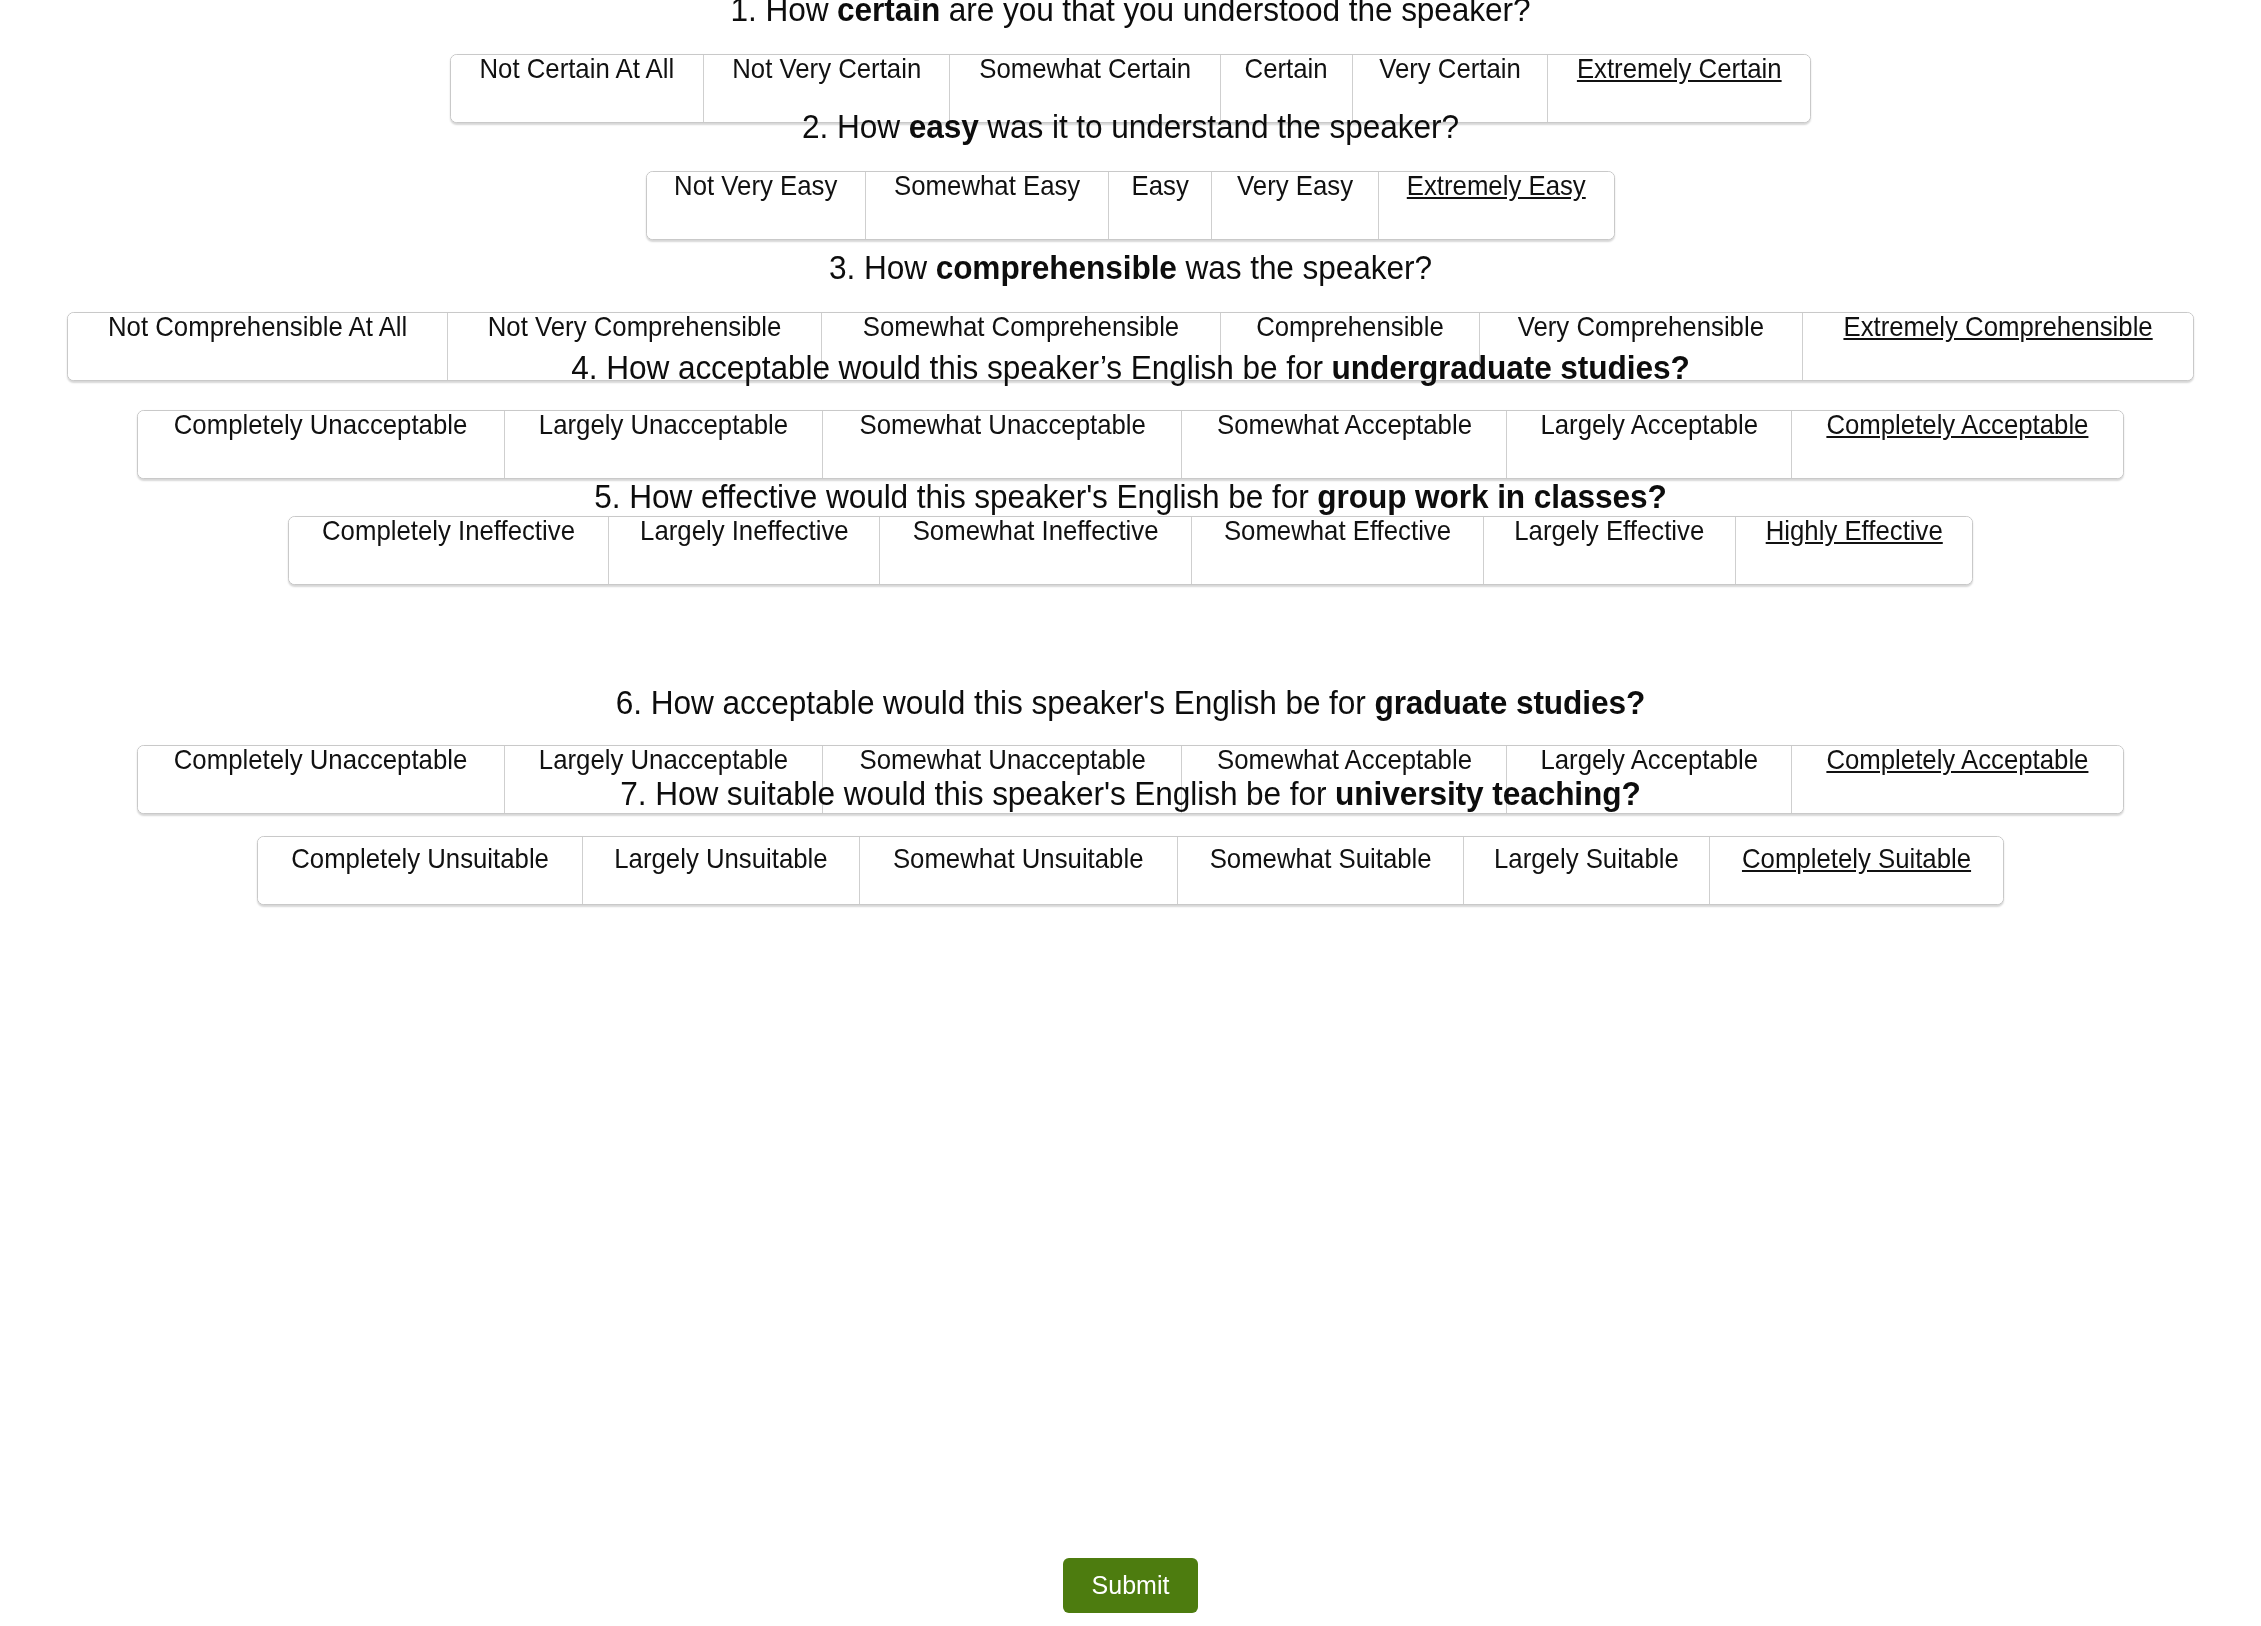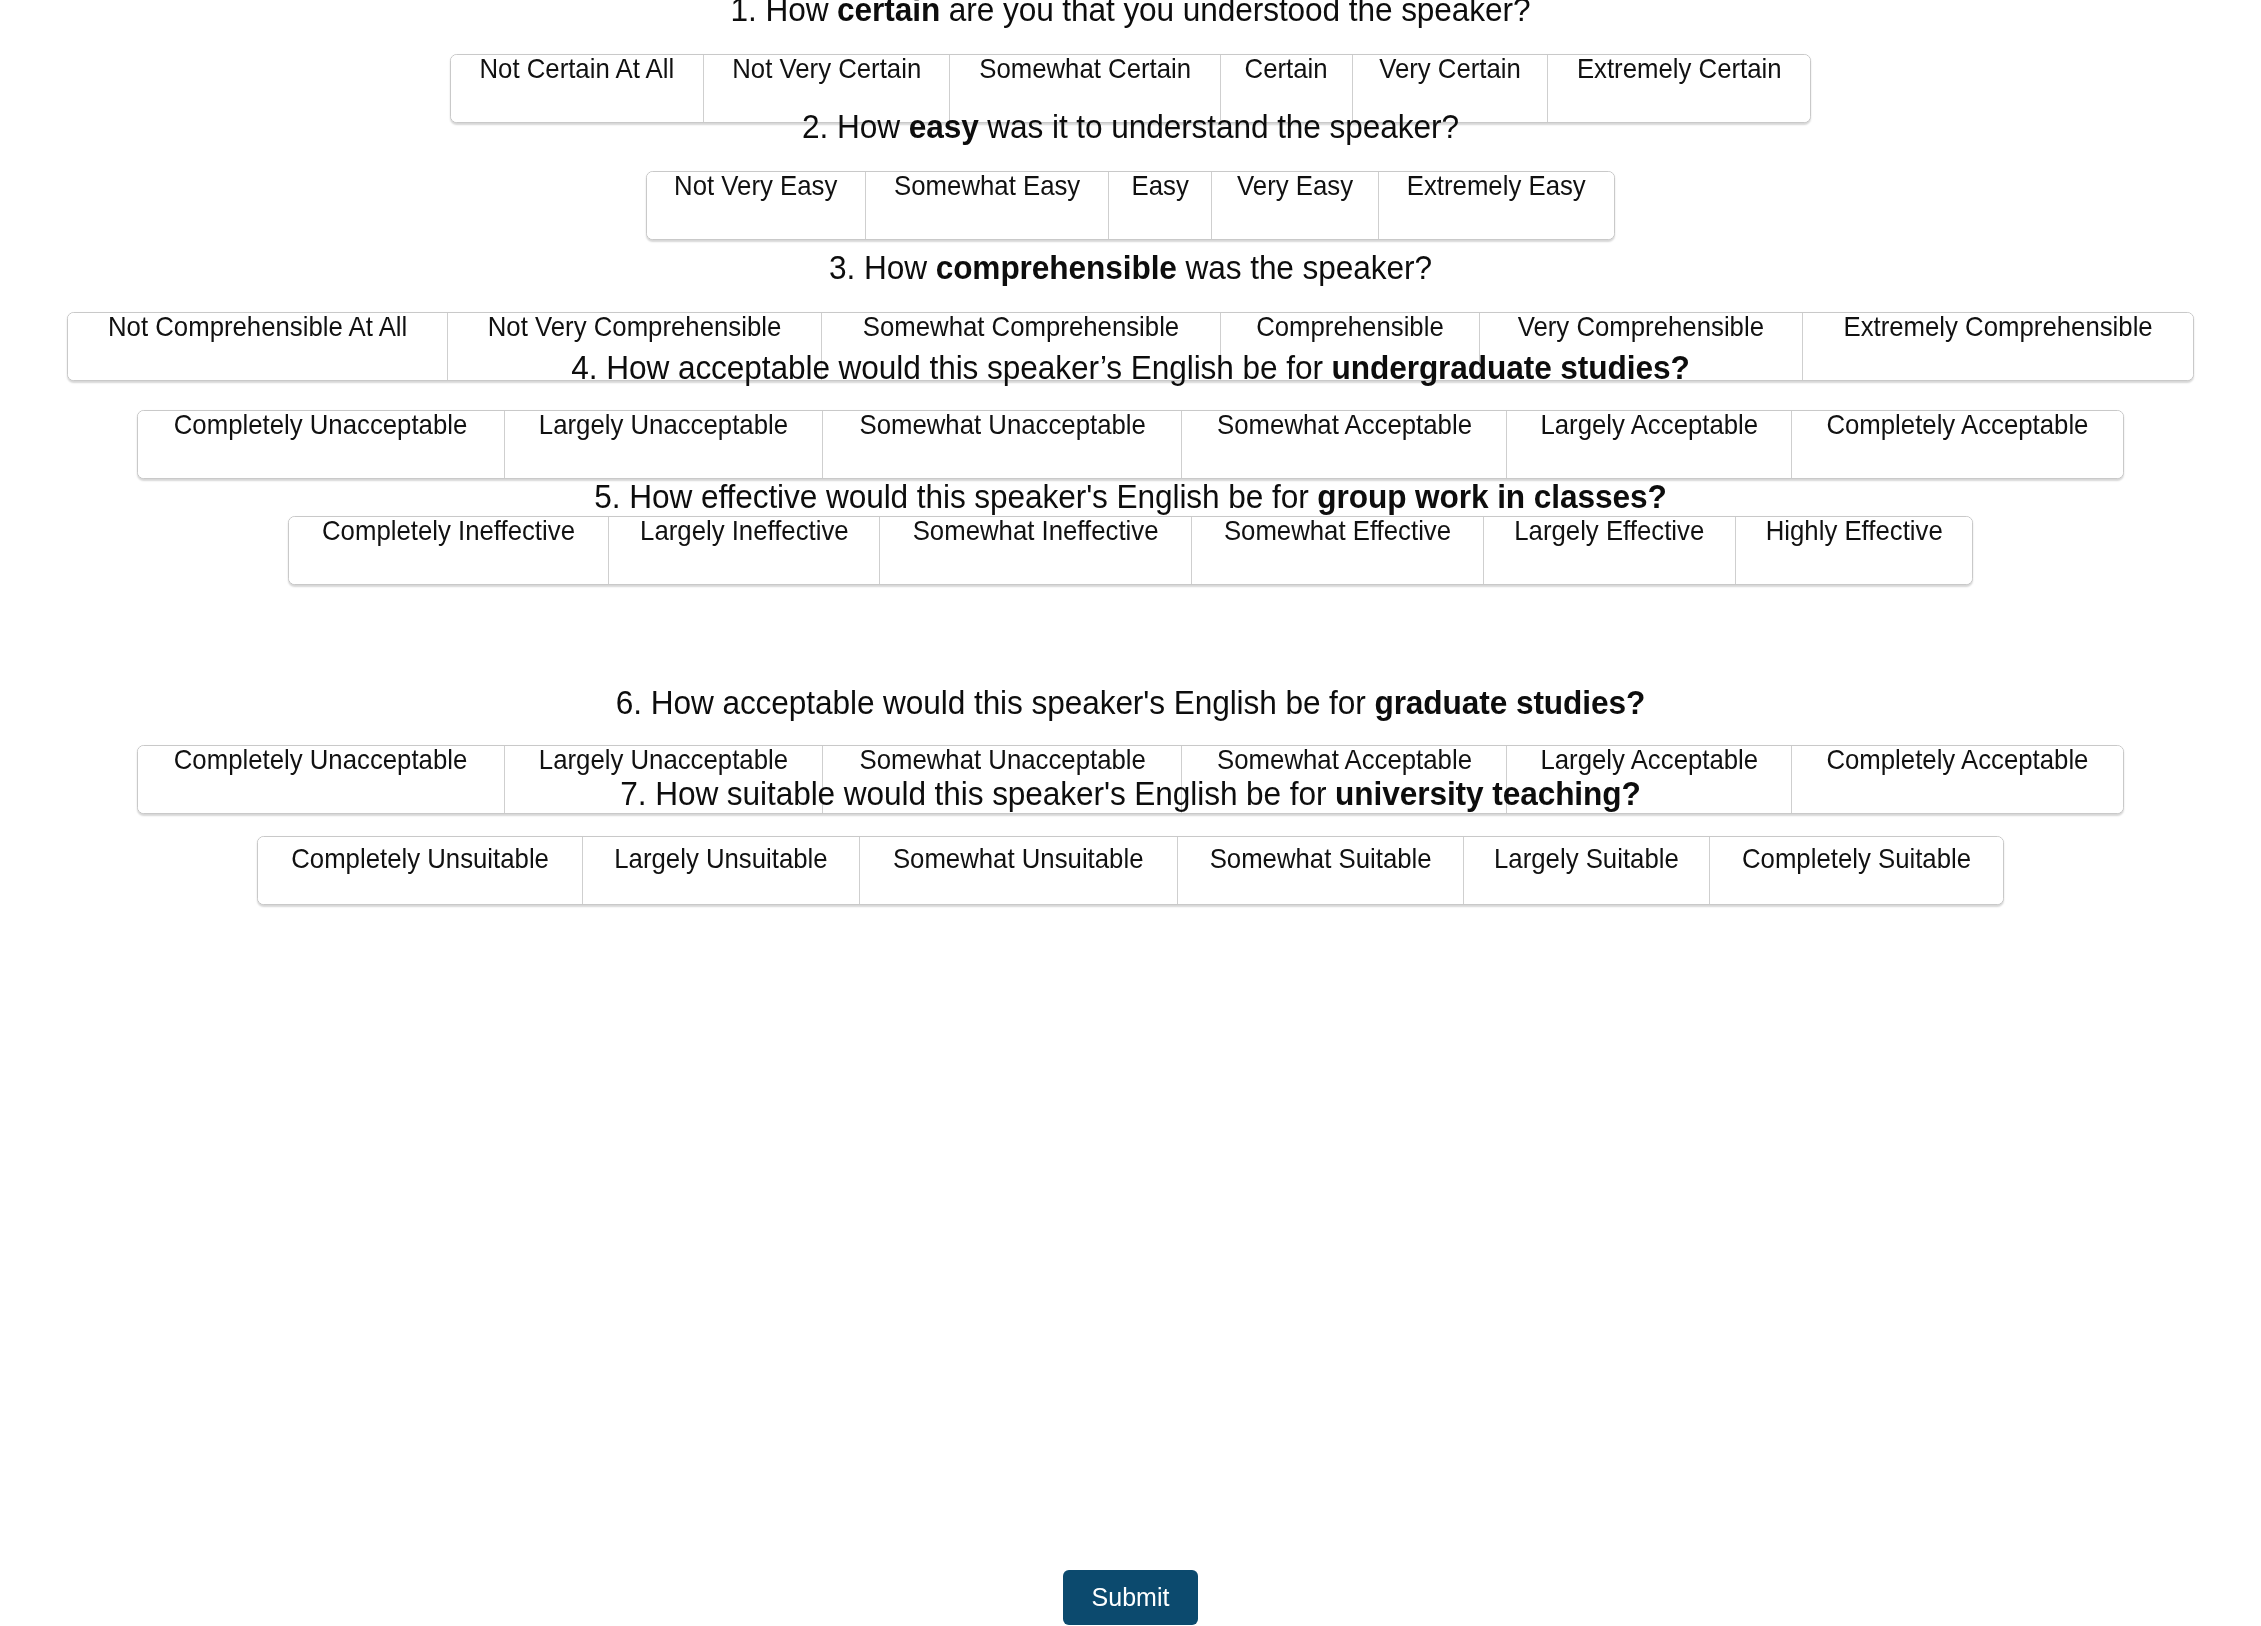--- a/index.html
+++ b/index.html
@@ -70,20 +70,21 @@
     cursor: pointer;
     box-sizing: border-box;
     transform-origin: center center;
   }
   .opt .opt-label {
     display: inline-block;
     transform: scaleX(0.92);
   }
   .opt:last-child {
     border-right: none;
+    text-decoration: underline;
   }
 
   
   #q1 { position: absolute; left: 0; top: -10px; }
   #q1 .btn-row { margin-top: 25px; }
 
   #q2 { position: absolute; left: 0; top: 107px; }
   #q2 .btn-row { margin-top: 25px; }
 
   #q3 { position: absolute; left: 0; top: 248px; }
@@ -108,31 +109,30 @@
 
   .submit-row {
     position: absolute;
     left: 0;
     top: 1558px;
     width: 100%;
     display: flex;
     justify-content: center;
   }
   .submit-btn {
-    background: #0c4a6e;
+    background: #4d7c0f;
     color: #ffffff;
     border: none;
     border-radius: 5.9px;
     font-family: "Liberation Sans", "DejaVu Sans", sans-serif;
     font-size: 25px;
     font-weight: 400;
     padding: 15px 28.5px;
     cursor: pointer;
     line-height: 1;
-    margin-top: 12px;
   }
 </style>
 </head>
 <body>
 
 <div class="survey">
 
   <div class="question" id="q1">
     <div class="q-title">
       <span>1.</span>

